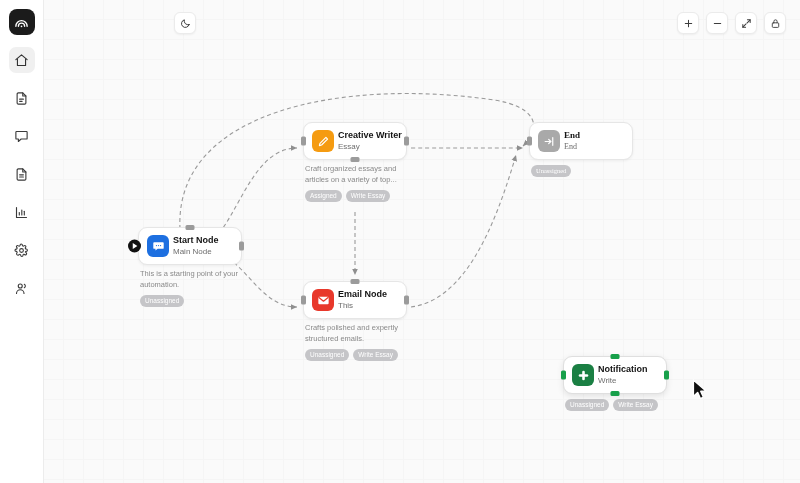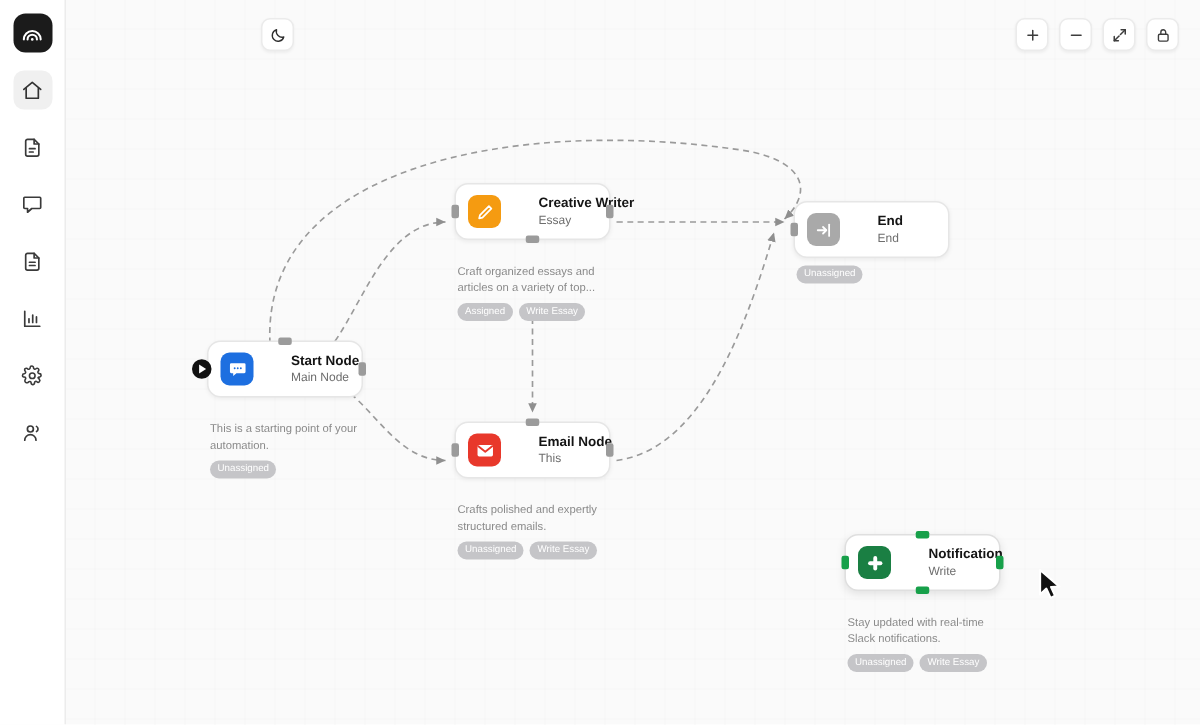--- a/index.html
+++ b/index.html
@@ -112,21 +112,21 @@
     z-index: 6;
   }
   .node-card {
     position: relative;
     background: #ffffff;
     border: 1px solid #e6e6e6;
     border-radius: 9px;
     padding: 7px 8px;
     display: flex;
     align-items: center;
-    gap: 25px;
+    gap: 4px;
     box-shadow: 0 1px 3px rgba(0,0,0,0.06);
     cursor: pointer;
   }
   .node.selected .node-card {
     border-color: #dfdfdf;
     box-shadow: 0 2px 6px rgba(0,0,0,0.10);
   }
   .node-icon {
     width: 22px; height: 22px;
     border-radius: 6px;
@@ -141,21 +141,21 @@
     line-height: 1.25;
     white-space: nowrap;
   }
   .node-sub {
     font-size: 8px;
     color: #6e6e6e;
     line-height: 1.25;
     white-space: nowrap;
   }
   .node-desc {
-    margin-top: 16px;
+    margin-top: 4px;
     padding: 0 2px;
     font-size: 7.5px;
     line-height: 1.42;
     color: #8a8a8a;
   }
   .node-tags {
     margin-top: 5px;
     padding: 0 2px;
     display: flex;
     gap: 4px;
@@ -193,21 +193,21 @@
     background: #111111;
     display: flex; align-items: center; justify-content: center;
     cursor: pointer;
     z-index: 3;
   }
 
   
   #node-start        { left: 94px;  top: 227px; }
   #node-creative     { left: 259px; top: 122px; }
   #node-email        { left: 259px; top: 281px; }
-  #node-end          { left: 485px; top: 134px; }
+  #node-end          { left: 485px; top: 122px; font-family: Liberation Serif, serif; }
   #node-notification { left: 519px; top: 356px; z-index: 8; }
 
   
   .cursor-pointer {
     position: absolute;
     left: 648px; top: 379px;
     z-index: 30;
     pointer-events: none;
   }
 </style>
@@ -443,21 +443,20 @@
           <svg width="13" height="13" viewBox="0 0 24 24" fill="#ffffff">
             <rect x="9.6" y="3.2" width="4.8" height="17.6" rx="2.4"></rect>
             <rect x="3.2" y="9.6" width="17.6" height="4.8" rx="2.4"></rect>
           </svg>
         </div>
         <div class="node-text">
           <div class="node-title">Notification</div>
           <div class="node-sub">Write</div>
         </div>
       </div>
-      <div class="node-desc">Stay updated with real-time Slack notifications.</div>
       <div class="node-tags">
         <span class="tag">Unassigned</span>
         <span class="tag">Write Essay</span>
       </div>
     </div>
 
     <div class="cursor-pointer">
       <svg width="17" height="22" viewBox="0 0 17 22">
         <path d="M1.4 1 L1.4 17.4 L5.6 13.4 L8.4 19.6 L11.4 18.2 L8.7 12.3 L14.3 12.1 z" fill="#111111" stroke="#ffffff" stroke-width="1.4" stroke-linejoin="round"></path>
       </svg>

